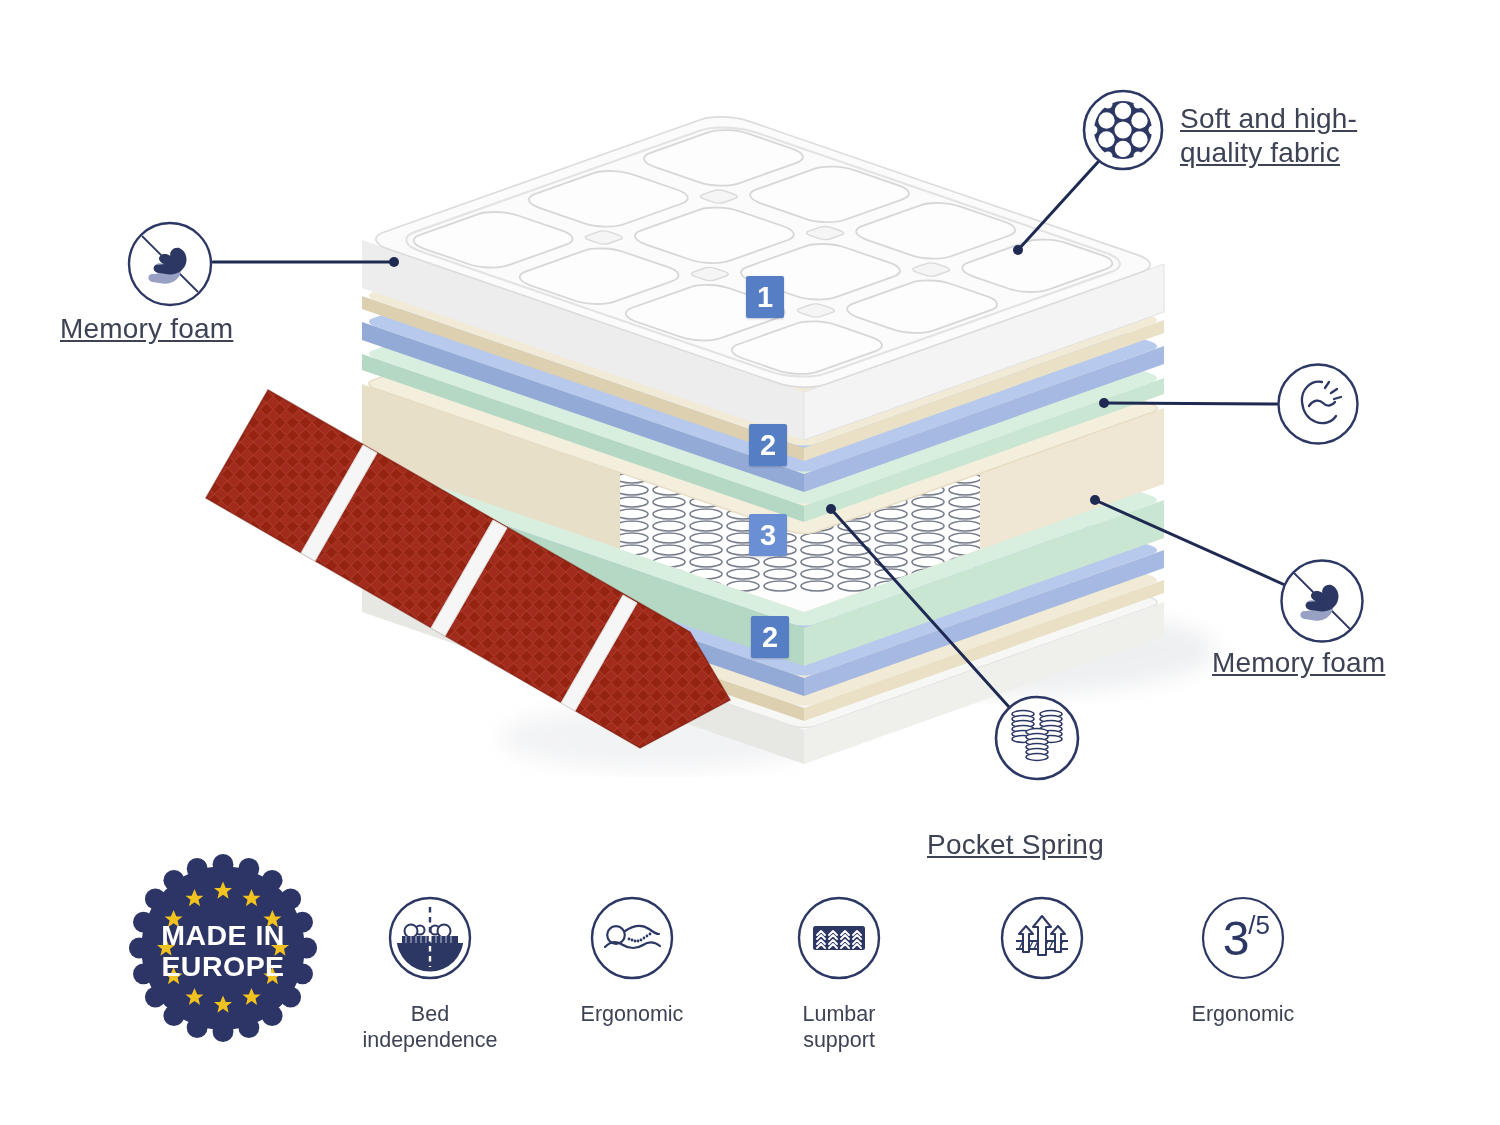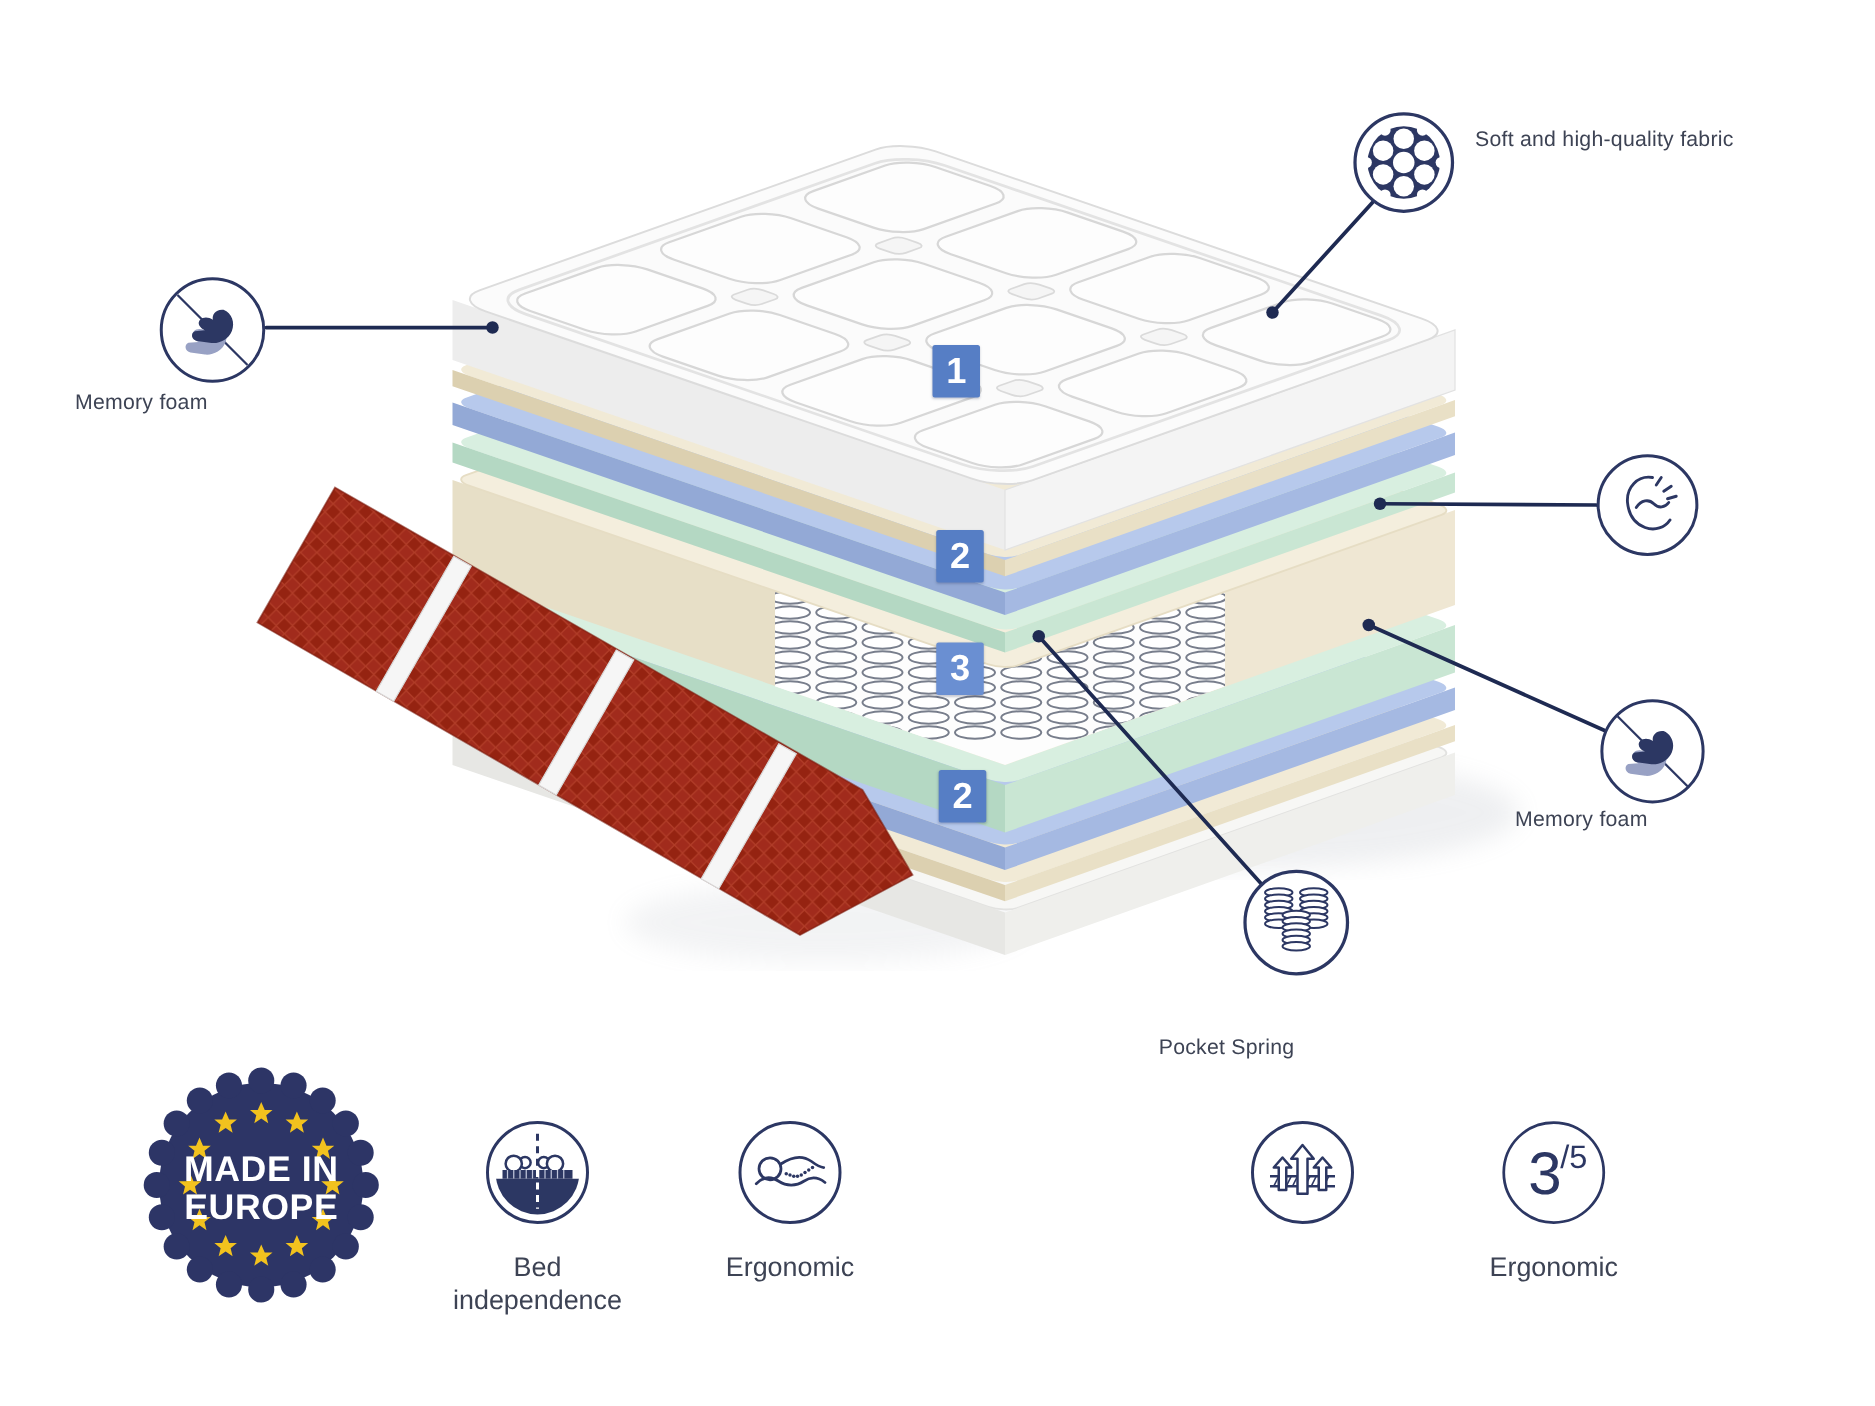--- a/index.html
+++ b/index.html
@@ -1,21 +1,21 @@
 <!DOCTYPE html>
 <html><head>
 <meta charset="utf-8">
 <title>Mattress layers infographic</title>
 <style>
   html,body{margin:0;padding:0;background:#ffffff;}
   .stage{position:relative;width:1500px;height:1125px;background:#ffffff;overflow:hidden;
          font-family:"Liberation Sans",sans-serif;color:#3d4354;}
   .abs{position:absolute;}
   svg{display:block;}
-  .callout-label{font-size:17px;line-height:1.22;letter-spacing:.2px;color:#3d4354;}
+  .callout-label{font-size:28px;line-height:1.22;letter-spacing:.2px;color:#3d4354;text-decoration:underline;}
   .center{text-align:left;}
   .layer-badge{position:absolute;width:38px;height:42px;background:#567ec5;border-radius:2px;
       color:#ffffff;font-weight:bold;font-size:29px;display:flex;align-items:center;justify-content:center;
       box-shadow:0 1px 2px rgba(30,42,82,.25);}
   .feature{position:absolute;width:210px;top:894px;}
   .feature .icon-wrap{width:88px;margin:0 auto;}
   .flabel{font-size:21.5px;line-height:1.2;color:#3d4354;margin:20px auto 0;text-align:center;}
   .eu-text{font-weight:bold;fill:#ffffff;font-size:30px;letter-spacing:.5px;font-family:"Liberation Sans",sans-serif;}
   .hard-big{fill:#2c3763;font-size:48px;font-family:"Liberation Sans",sans-serif;}
   .hard-small{fill:#2c3763;font-size:26px;font-family:"Liberation Sans",sans-serif;}
@@ -303,21 +303,21 @@
             <ellipse cy="15" rx="11" ry="3.4"></ellipse>
               <ellipse cy="20" rx="11" ry="3.4"></ellipse>
               <ellipse cy="25" rx="11" ry="3.4"></ellipse>
           </g>
         </g>
       </svg>
     </span>
   </div>
   <div class="abs callout-label center" style="left:927px;top:828px;width:220px">Pocket Spring</div>
 
-  <div class="abs" style="left:114px;top:853px">
+  <div class="abs" style="left:128px;top:853px">
     <svg width="190" height="190" viewBox="-100 -100 200 200">
       <defs>
         <path id="star" d="M0,-10 L2.94,-3.09 L9.51,-3.09 L4.2,1.18 L5.88,8.09 L0,3.9 L-5.88,8.09 L-4.2,1.18 L-9.51,-3.09 L-2.94,-3.09 Z"></path>
       </defs>
       <g fill="#2d3566">
         <circle r="86"></circle>
         <circle cx="88" cy="0" r="11"></circle>
           <circle cx="83.7" cy="27.2" r="11"></circle>
           <circle cx="71.2" cy="51.7" r="11"></circle>
         <circle cx="51.7" cy="71.2" r="11"></circle>
@@ -408,20 +408,39 @@
             <circle cx="12" cy="0" r="1.4"></circle>
           <circle cx="15" cy="-2" r="1.4"></circle>
             <circle cx="18" cy="-4" r="1.4"></circle>
         </g>
         <path d="M -27,9 C -21,3 -15,3 -9,7 C -3,11 5,11 11,7 C 17,3 23,4 28,8" fill="none" stroke="#2c3763" stroke-width="2.2" stroke-linecap="round"></path>
       </svg>
     </div>
     <div class="flabel" style="width:160px">Ergonomic</div>
   </div>
 
+  <div class="feature" style="left:734px">
+    <div class="icon-wrap">
+      <svg width="88" height="88" viewBox="-44 -44 88 88">
+        <circle r="40" fill="#ffffff" stroke="#2c3763" stroke-width="2.4"></circle>
+        <rect x="-26" y="-12" width="52" height="24" rx="2.5" fill="#2c3763"></rect>
+        <g fill="none" stroke="#ffffff" stroke-width="1.9" stroke-linecap="round" stroke-linejoin="round">
+          <path d="M-22,-3 L-18,-7 L-14,-3 M-22,1 L-18,-3 L-14,1"></path>
+          <path d="M-10,-3 L-6,-7 L-2,-3 M-10,1 L-6,-3 L-2,1"></path>
+          <path d="M2,-3 L6,-7 L10,-3 M2,1 L6,-3 L10,1"></path>
+          <path d="M14,-3 L18,-7 L22,-3 M14,1 L18,-3 L22,1"></path>
+          <path d="M-22,6 L-18,2 L-14,6 M-22,10 L-18,6 L-14,10"></path>
+          <path d="M-10,6 L-6,2 L-2,6 M-10,10 L-6,6 L-2,10"></path>
+          <path d="M2,6 L6,2 L10,6 M2,10 L6,6 L10,10"></path>
+          <path d="M14,6 L18,2 L22,6 M14,10 L18,6 L22,10"></path>
+        </g>
+      </svg>
+    </div>
+    <div class="flabel" style="width:120px">Lumbar support</div>
+  </div>
 
   <div class="feature" style="left:937px">
     <div class="icon-wrap">
       <svg width="88" height="88" viewBox="-44 -44 88 88">
         <circle r="40" fill="#ffffff" stroke="#2c3763" stroke-width="2.4"></circle>
         <g stroke="#2c3763" stroke-width="2" fill="none">
           <line x1="-26" y1="3" x2="26" y2="3"></line>
           <line x1="-26" y1="11" x2="26" y2="11"></line>
           <g stroke-width="1.3">
             <line x1="-23" y1="11" x2="-19" y2="3"></line>

